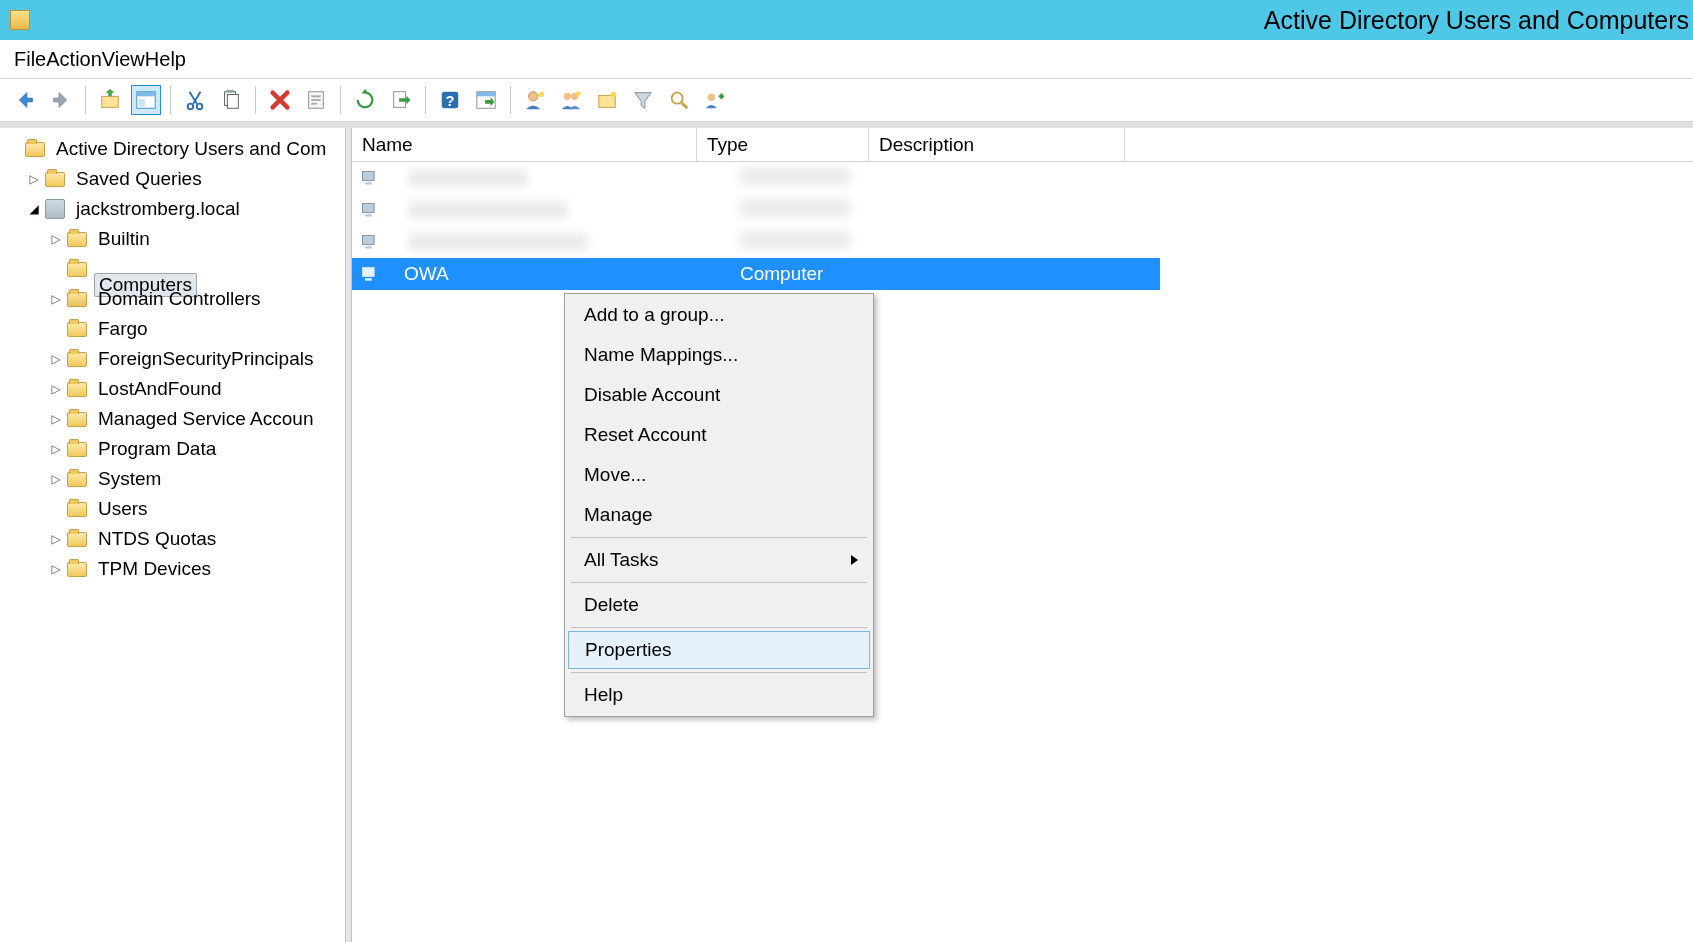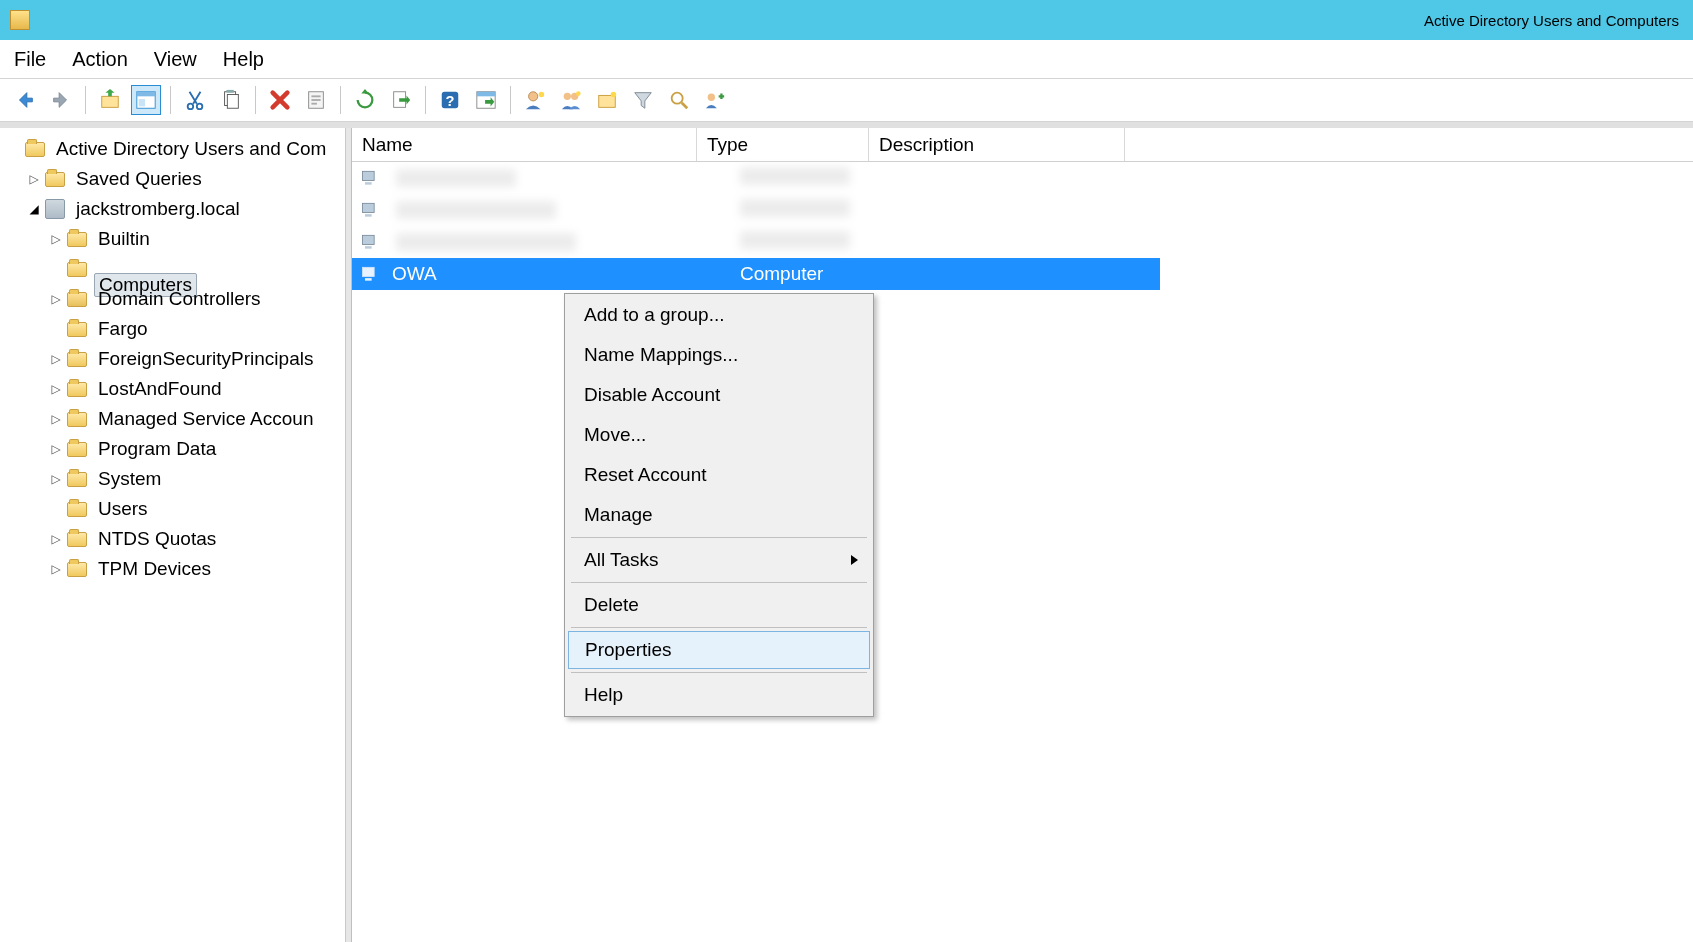--- a/index.html
+++ b/index.html
@@ -23,32 +23,31 @@
     position: relative;
   }
   .titlebar .app-icon {
     width: 20px; height: 20px;
     background: linear-gradient(#ffe28a,#e6b84c);
     border: 1px solid #c09030;
     margin-right: 8px;
   }
   .titlebar .title-text {
     position: absolute;
-    right: 14px;
-    font-size: 15px;
+    right: 4px;
+    font-size: 25px;
     color: #000;
   }
   
   .menubar {
     background: #fff;
     height: 38px;
     display: flex;
     align-items: center;
     padding: 0 14px;
-    gap: 26px;
     font-size: 20px;
   }
   .menubar span { cursor: default; }
   
   .toolbar {
     background: #fff;
     height: 44px;
     border-top: 1px solid #d4d4d4;
     border-bottom: 1px solid #d4d4d4;
     display: flex;
@@ -151,21 +150,21 @@
   .col.name { width: 345px; }
   .col.type { width: 172px; }
   .col.desc { width: 256px; border-right: 1px solid #d8d8d8; }
   .list-rows { }
   .row {
     display: flex;
     height: 32px;
     align-items: center;
     font-size: 19px;
   }
-  .row .cell-name { width: 380px; display:flex; align-items:center; padding-left:8px; gap:12px;}
+  .row .cell-name { width: 380px; display:flex; align-items:center; padding-left:8px; gap:24px;}
   .row .cell-type { width: 172px; padding-left:8px;}
   .row .cell-desc { width: 256px; padding-left:8px;}
   .row.selected {
     background: #1e90ff;
     color: #fff;
   }
   .comp-ic { width:20px; height:20px; display:inline-flex; }
   .blur {
     filter: blur(4px);
     color: #5a5a5a;
@@ -524,22 +523,22 @@
         </div>
         <div class="cell-type">Computer</div>
         <div class="cell-desc"></div>
       </div>
     </div>
 
     <div class="ctxmenu" style="top:165px; left:212px;">
       <div class="ctxitem">Add to a group...</div>
       <div class="ctxitem">Name Mappings...</div>
       <div class="ctxitem">Disable Account</div>
+      <div class="ctxitem">Reset Account</div>
       <div class="ctxitem">Move...</div>
-      <div class="ctxitem">Reset Account</div>
       <div class="ctxitem">Manage</div>
       <div class="ctxsep"></div>
       <div class="ctxitem">
         <span>All Tasks</span>
         <span class="ctx-arrow"></span>
       </div>
       <div class="ctxsep"></div>
       <div class="ctxitem">Delete</div>
       <div class="ctxsep"></div>
       <div class="ctxitem hover bold">Properties</div>

